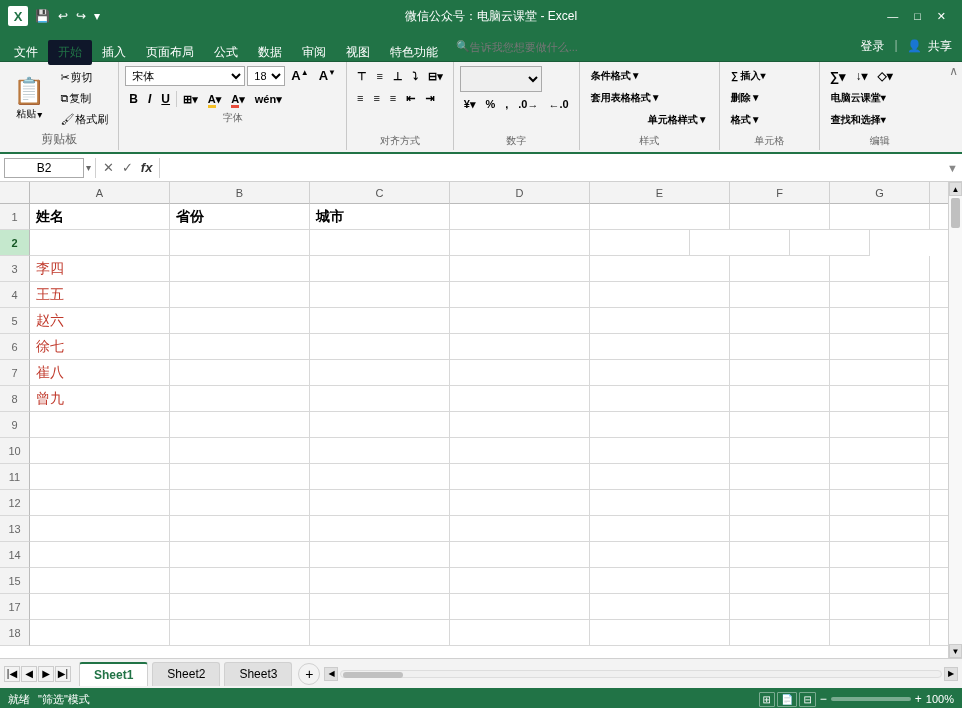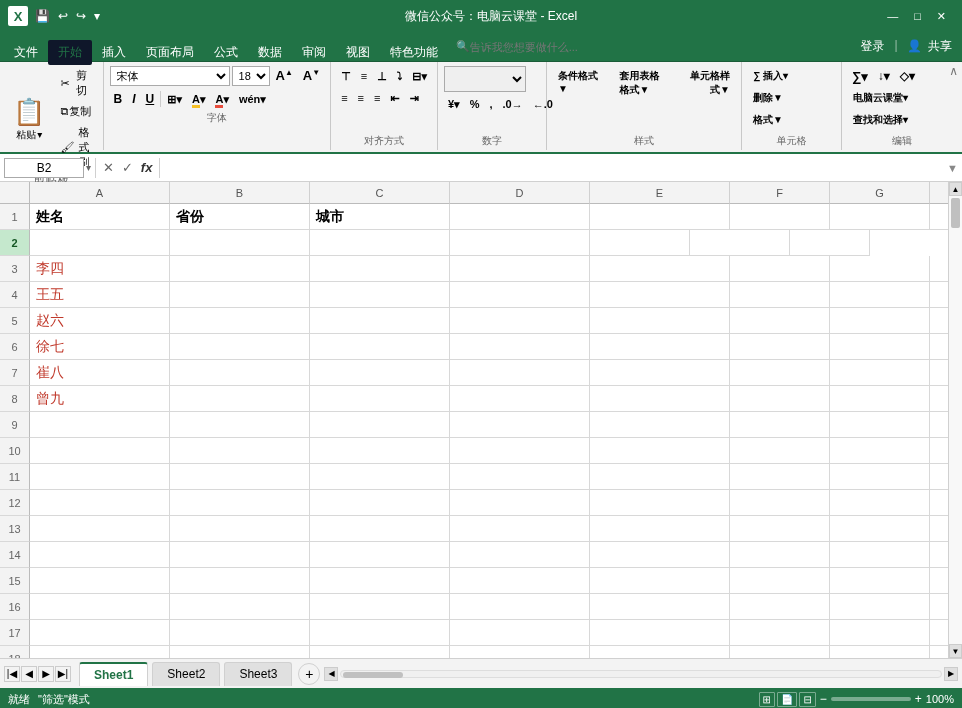--- a/index.html
+++ b/index.html
@@ -379,21 +379,21 @@
           <button class="icon-btn" style="font-size:11px;">%</button>
           <button class="icon-btn" style="font-size:11px;">,</button>
           <button class="icon-btn" style="font-size:11px;">.0→</button>
           <button class="icon-btn" style="font-size:11px;">←.0</button>
         </div>
       </div>
       <div style="font-size:10px;color:#666;text-align:center;margin-top:2px;">数字</div>
     </div>
 
     <div style="display:flex;flex-direction:column;padding:4px 6px 2px;border-right:1px solid #c8c8c8;min-width:140px;">
-      <div style="flex:1;display:flex;flex-direction:row;gap:2px;">
+      <div style="flex:1;display:flex;flex-direction:column;gap:2px;">
         <button class="icon-btn" style="font-size:10px;text-align:left;width:100%;padding:2px 4px;">条件格式▼</button>
         <button class="icon-btn" style="font-size:10px;text-align:left;width:100%;padding:2px 4px;">套用表格格式▼</button>
         <button class="icon-btn" style="font-size:10px;text-align:right;width:100%;padding:2px 4px;">单元格样式▼</button>
       </div>
       <div style="font-size:10px;color:#666;text-align:center;margin-top:2px;">样式</div>
     </div>
 
     <div style="display:flex;flex-direction:column;padding:4px 6px 2px;border-right:1px solid #c8c8c8;min-width:100px;">
       <div style="flex:1;display:flex;flex-direction:column;gap:2px;">
         <button class="icon-btn" style="font-size:10px;text-align:left;padding:2px 4px;">
@@ -616,31 +616,20 @@
           <div class="grid-cell" style="width: 140px; min-width: 140px;"></div>
           <div class="grid-cell" style="width: 140px; min-width: 140px;"></div>
           <div class="grid-cell" style="width: 140px; min-width: 140px;"></div>
           <div class="grid-cell" style="width: 140px; min-width: 140px;"></div>
           <div class="grid-cell" style="width: 140px; min-width: 140px;"></div>
           <div class="grid-cell" style="width: 100px; min-width: 100px;"></div>
           <div class="grid-cell" style="width: 100px; min-width: 100px;"></div>
           <div class="grid-cell" style="width: 80px; min-width: 80px;"></div>
         </div>
         <div class="data-row">
-          <div class="row-hdr">16</div>
-          <div class="grid-cell" style="width: 140px; min-width: 140px;"></div>
-          <div class="grid-cell" style="width: 140px; min-width: 140px;"></div>
-          <div class="grid-cell" style="width: 140px; min-width: 140px;"></div>
-          <div class="grid-cell" style="width: 140px; min-width: 140px;"></div>
-          <div class="grid-cell" style="width: 140px; min-width: 140px;"></div>
-          <div class="grid-cell" style="width: 100px; min-width: 100px;"></div>
-          <div class="grid-cell" style="width: 100px; min-width: 100px;"></div>
-          <div class="grid-cell" style="width: 80px; min-width: 80px;"></div>
-        </div>
-        <div class="data-row">
           <div class="row-hdr">17</div>
           <div class="grid-cell" style="width: 140px; min-width: 140px;"></div>
           <div class="grid-cell" style="width: 140px; min-width: 140px;"></div>
           <div class="grid-cell" style="width: 140px; min-width: 140px;"></div>
           <div class="grid-cell" style="width: 140px; min-width: 140px;"></div>
           <div class="grid-cell" style="width: 140px; min-width: 140px;"></div>
           <div class="grid-cell" style="width: 100px; min-width: 100px;"></div>
           <div class="grid-cell" style="width: 100px; min-width: 100px;"></div>
           <div class="grid-cell" style="width: 80px; min-width: 80px;"></div>
         </div>

